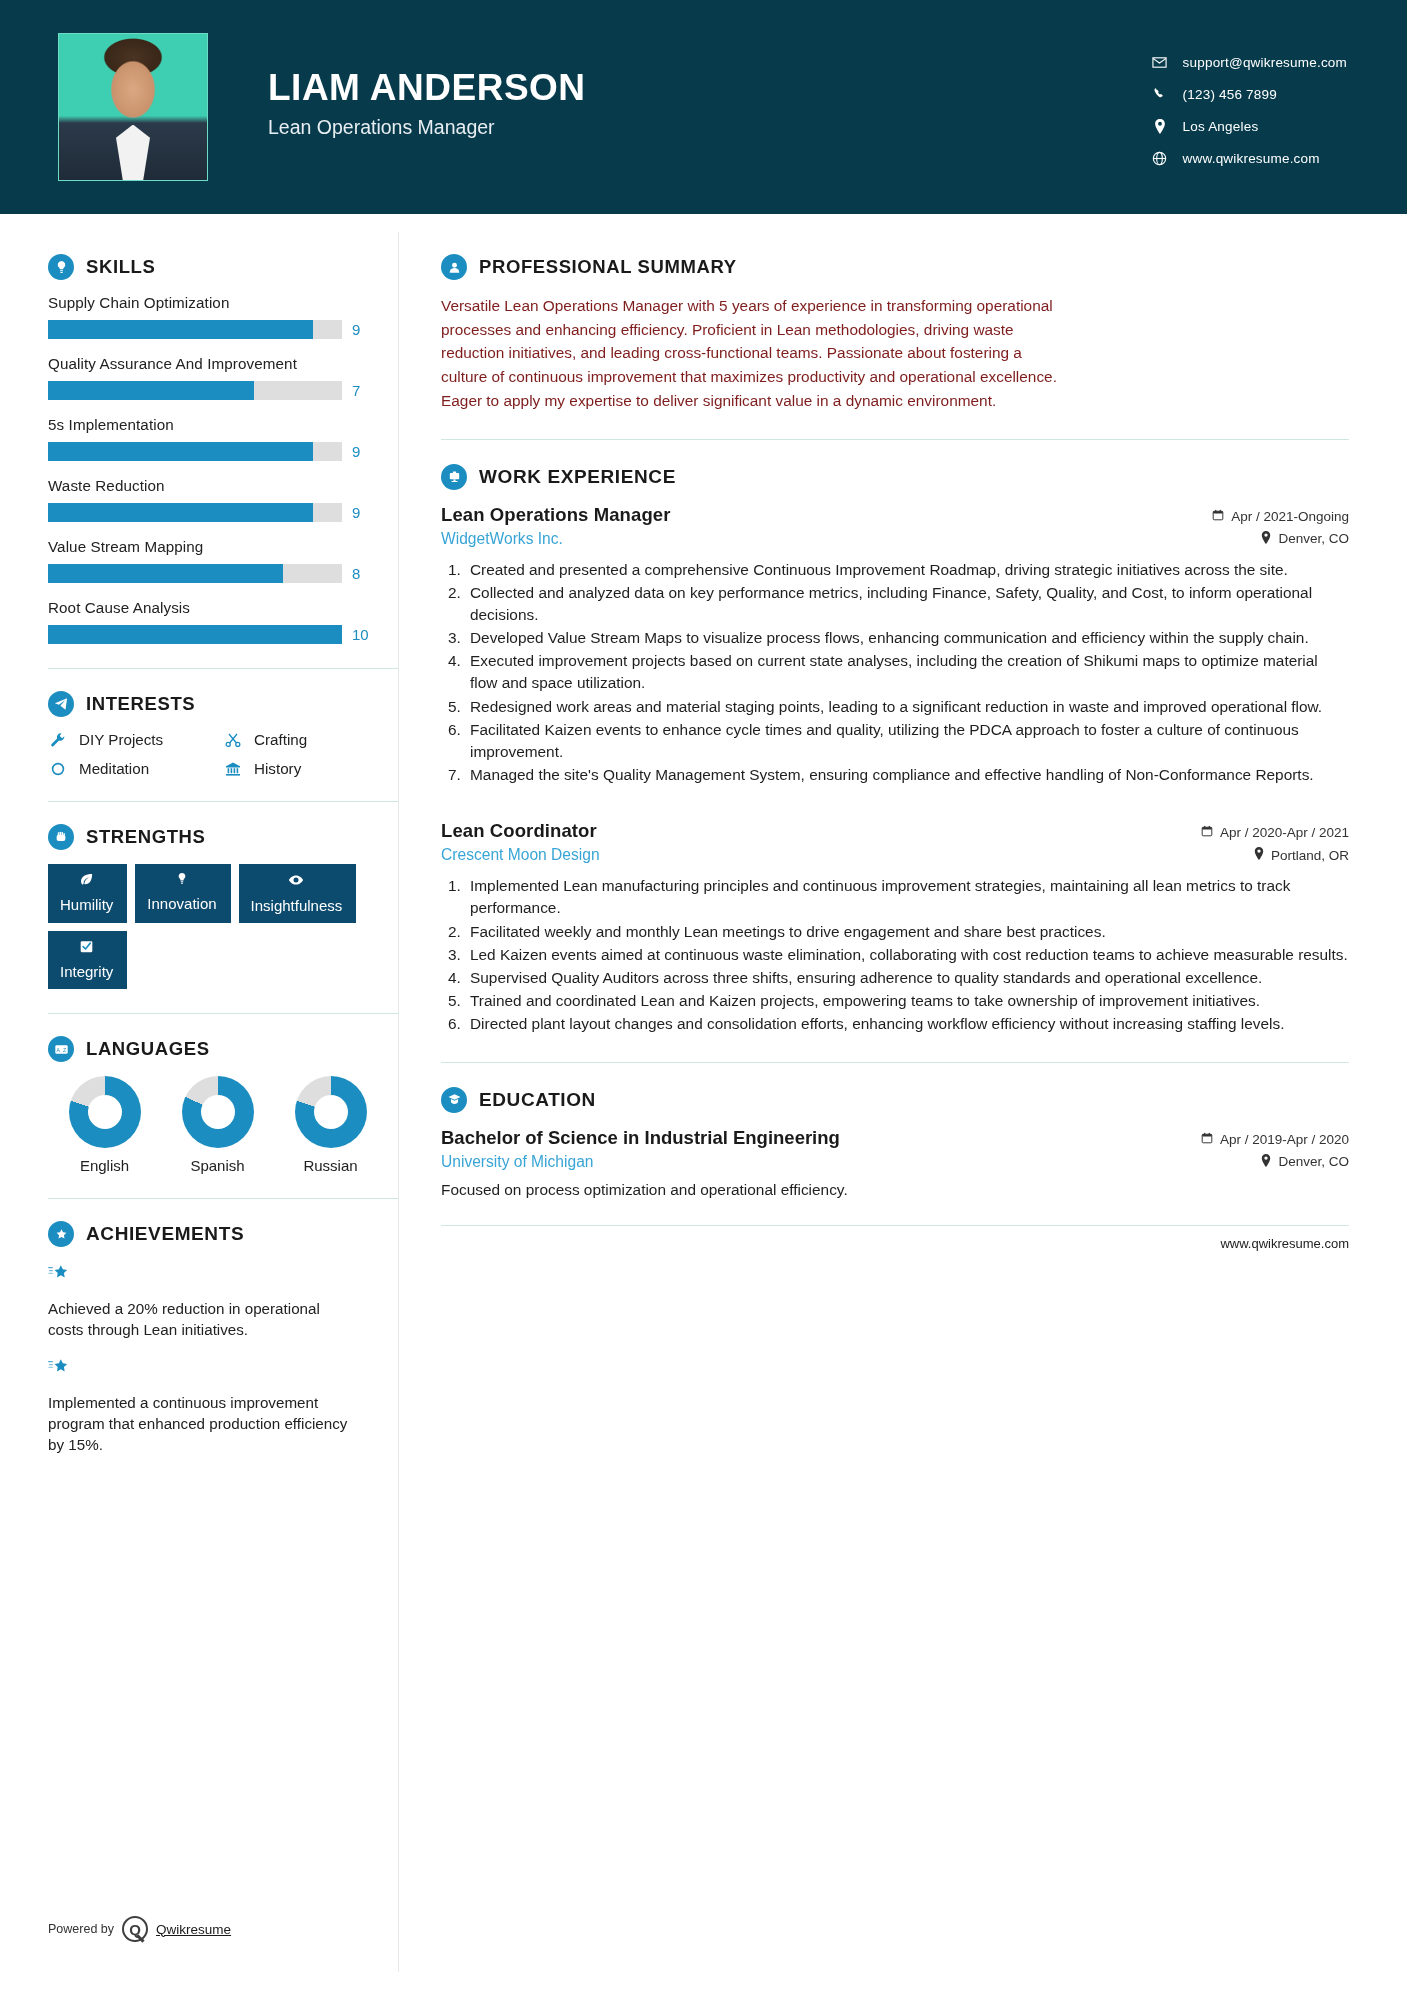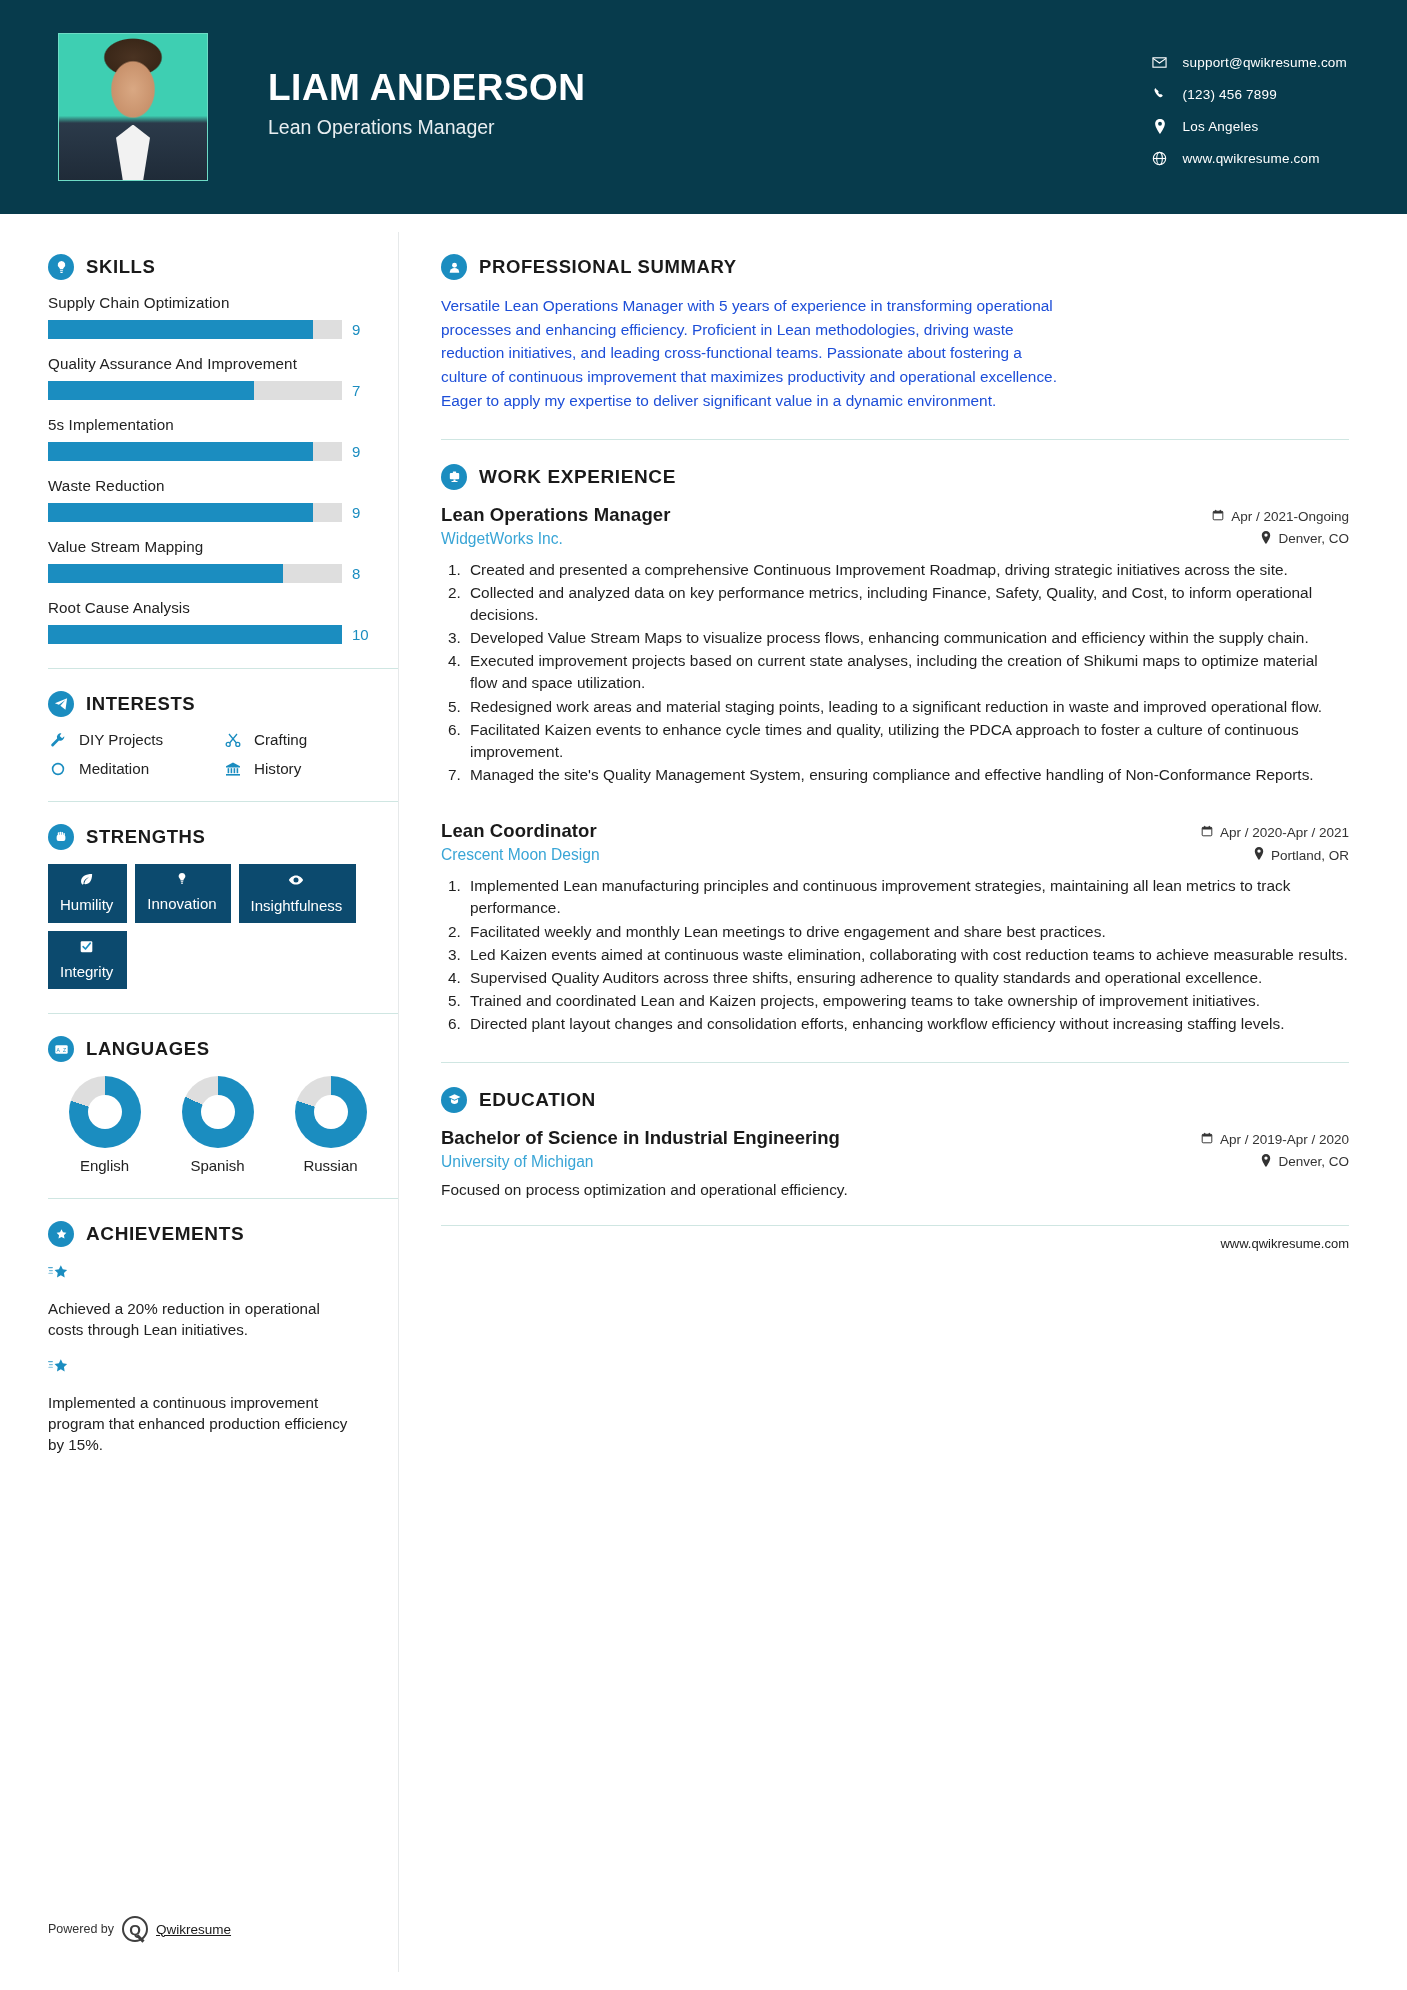--- a/index.html
+++ b/index.html
@@ -274,21 +274,21 @@
     width:9px; height:2.5px; background:#3f3f3f; transform: rotate(45deg);
   }
   .powered-name {
     font-size: 13.5px; color: #1a1a1a; text-decoration: underline;
   }
 
   
   .summary-text {
     font-size: 15.4px;
     line-height: 1.54;
-    color: #1d4ed8;
+    color: #7f1d1d;
     max-width: 630px;
   }
 
   .job { margin-bottom: 4px; }
   .job-head {
     display: flex;
     justify-content: space-between;
     align-items: baseline;
   }
   .job-role {

